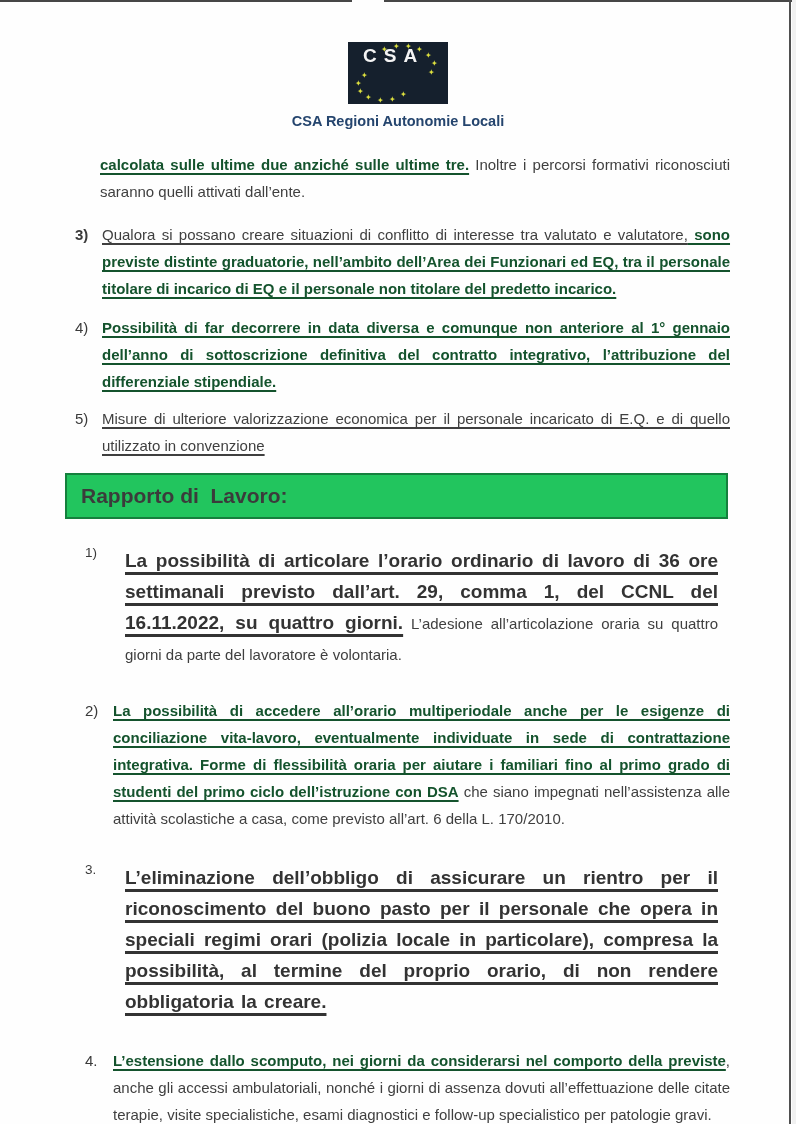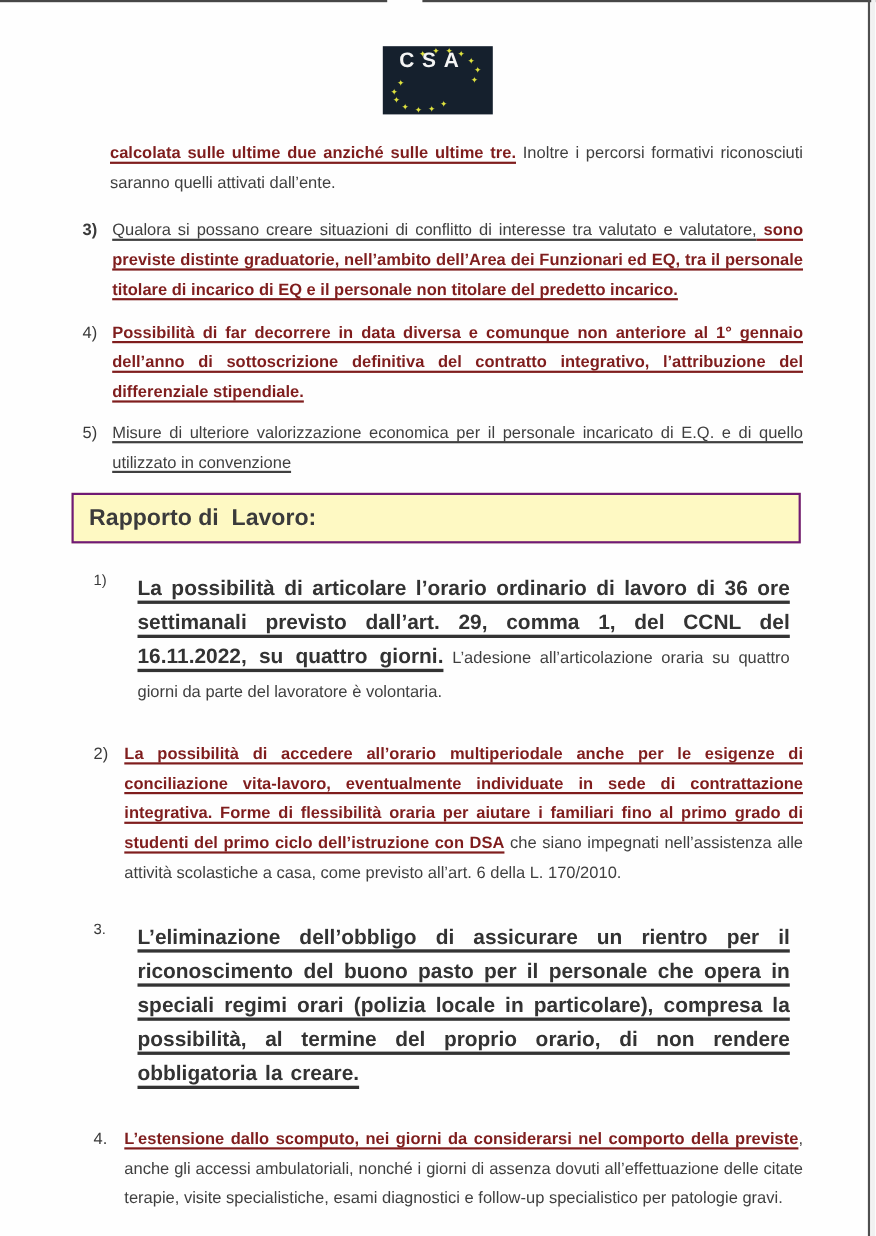--- a/index.html
+++ b/index.html
@@ -23,34 +23,34 @@
   .logo-text{
     position:absolute;left:15px;top:3px;color:#f4f4f4;font-weight:700;
     font-size:19px;letter-spacing:7px;
   }
   .star{position:absolute;color:#dfe23f;font-size:8px;line-height:8px;}
   .org-caption{margin-top:9px;font-size:14.5px;font-weight:700;color:#25456e;}
 
   
   .content{margin:22px 66px 0 75px;}
   .para{margin:0;text-align:justify;font-size:15px;line-height:27px;color:#3f3f3f;}
-  .b{font-weight:700;color:#7f1d1d;}
+  .b{font-weight:700;color:#14532d;}
   .u{text-decoration:underline;text-decoration-thickness:1.5px;text-underline-offset:3px;}
   .b.u{text-decoration-thickness:2px;}
   .intro{margin-left:25px;}
 
   .li{display:flex;}
   .li .num{flex:0 0 27px;font-size:15px;line-height:27px;color:#3a3a3a;}
   .li .num.bnum{font-weight:700;}
   .li .body{flex:1 1 auto;}
   .gap16{margin-top:16px;} .gap12{margin-top:12px;} .gap10{margin-top:10px;}
   .gap14{margin-top:14px;} .gap18{margin-top:18px;}
 
   .section-box{
-    margin:14px 2px 0 -10px;border:2px solid #701a75;background:#fef9c3;
+    margin:14px 2px 0 -10px;border:2px solid #15803d;background:#22c55e;
     padding:9px 10px 9px 14px;
   }
   .section-box h2{
     margin:0;font-size:21px;font-weight:700;color:#3b3b3b;white-space:pre-wrap;
   }
 
   
   .wli{display:flex;}
   .wli .num{flex:0 0 28px;margin-left:10px;font-size:15px;line-height:27px;color:#3a3a3a;}
   .wli .num.small-num{font-size:13.5px;padding-top:6px;}
@@ -86,20 +86,21 @@
       <span class="star" style="left:80px;top:27px">✦</span>
       <span class="star" style="left:13px;top:30px">✦</span>
       <span class="star" style="left:7px;top:38px">✦</span>
       <span class="star" style="left:9px;top:46px">✦</span>
       <span class="star" style="left:17px;top:52px">✦</span>
       <span class="star" style="left:29px;top:55px">✦</span>
       <span class="star" style="left:41px;top:54px">✦</span>
       <span class="star" style="left:52px;top:49px">✦</span>
       <span class="logo-text">CSA</span>
     </div>
+    <div class="org-caption">CSA Regioni Autonomie Locali</div>
   </header>
 
   <main class="content">
 
     <p class="para intro"><span class="b u">calcolata sulle ultime due anziché sulle ultime tre.</span><span> Inoltre i  percorsi formativi  riconosciuti saranno  quelli  attivati dall’ente.</span></p>
 
     <div class="li gap16">
       <span class="num bnum">3)</span>
       <div class="body">
           <p class="para"><span class="u">Qualora si possano creare situazioni di conflitto di interesse tra valutato e valutatore,</span><span class="b u"> sono previste distinte graduatorie, nell’ambito dell’Area dei Funzionari ed EQ, tra il personale titolare di incarico di EQ e il personale non titolare del predetto incarico.</span></p>

